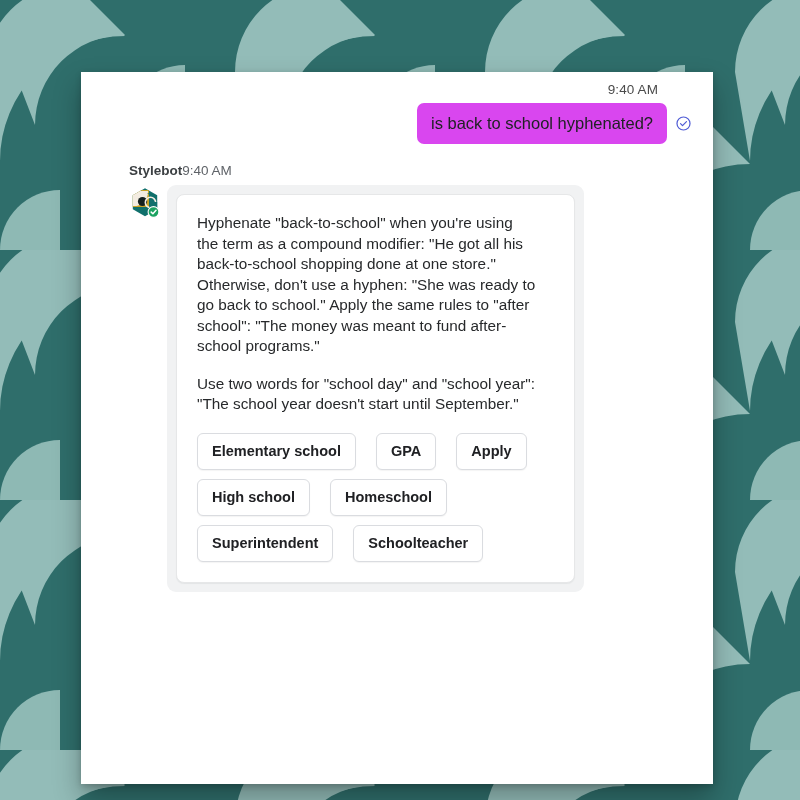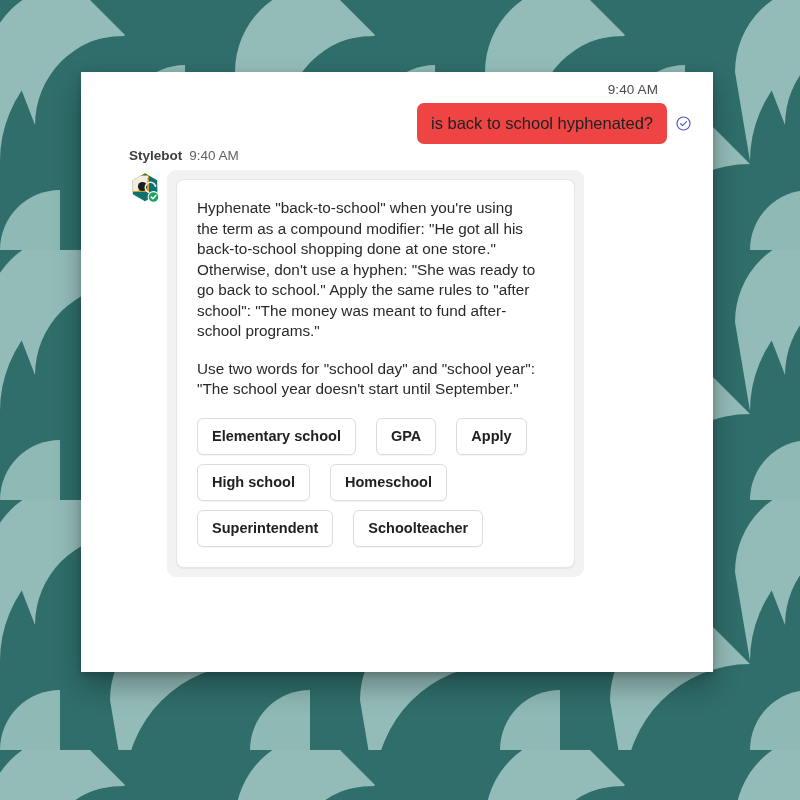--- a/index.html
+++ b/index.html
@@ -19,21 +19,21 @@
     height: 800px;
     z-index: 0;
   }
 
   
   .chat-window {
     position: absolute;
     left: 81px;
     top: 72px;
     width: 632px;
-    height: 600px;
+    height: 712px;
     background: #ffffff;
     z-index: 2;
     box-shadow: 0 14px 26px rgba(0,0,0,0.30), 0 2px 6px rgba(0,0,0,0.18);
     overflow: hidden;
   }
 
   
   .user-row {
     position: absolute;
     right: 21px;
@@ -49,21 +49,21 @@
     letter-spacing: .1px;
     margin-bottom: 6px;
     margin-right: 34px;
   }
   .user-bubble-line {
     display: flex;
     align-items: center;
     gap: 8px;
   }
   .user-bubble {
-    background: #ef4444;
+    background: #d946ef;
     border-radius: 7px;
     padding: 10px 14px 11px 14px;
     font-size: 16.5px;
     color: #202124;
     line-height: 20px;
     white-space: nowrap;
   }
   .sent-check {
     width: 17px;
     height: 17px;
@@ -78,21 +78,21 @@
     top: 76px;
     width: 455px;
   }
   .bot-meta {
     font-size: 13.5px;
     color: #50555a;
     margin-left: 0px;
     margin-bottom: 7px;
     display: flex;
     align-items: baseline;
-    gap: 7px;
+    margin-top: 15px;
   }
   .bot-name { font-weight: 600; color: #3c4043; }
   .bot-time { color: #5f6368; }
 
   .bot-body {
     display: flex;
     align-items: flex-start;
     gap: 6px;
   }
 

